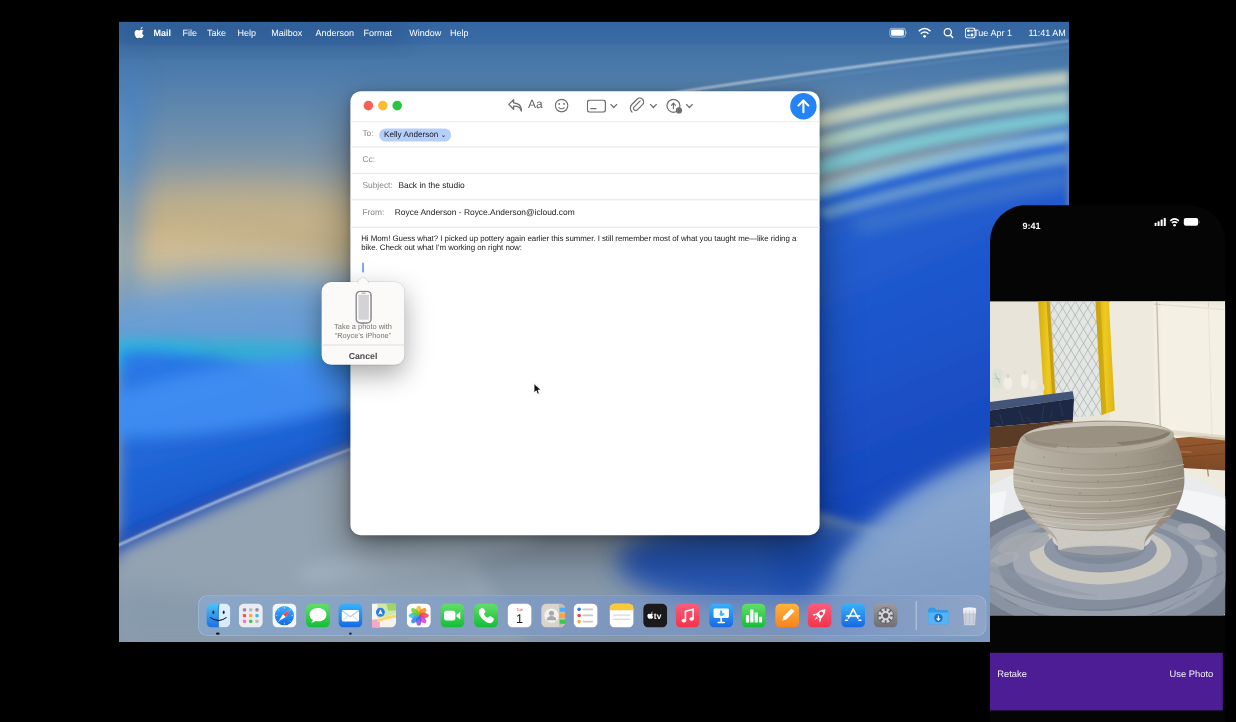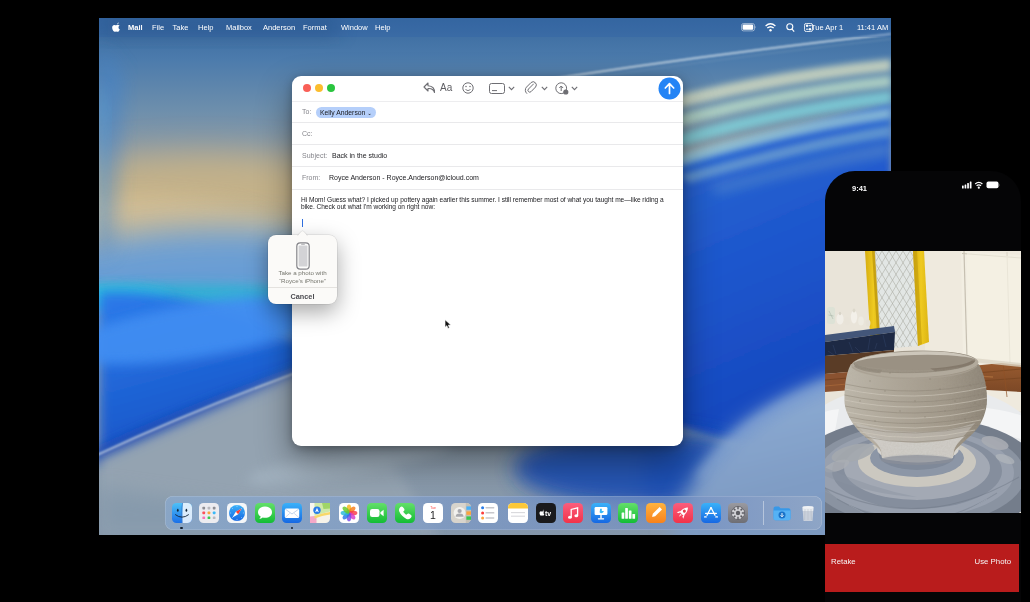--- a/index.html
+++ b/index.html
@@ -39,21 +39,21 @@
   .dicon { position:absolute; top:485px; width:20px; height:20px; }
   .ddot { position:absolute; top:509px; width:2.4px; height:2.4px; border-radius:50%; background:#15202e; }
 
   
   #pointer { position:absolute; left:344.5px; top:300.5px; }
 
   
   #iphone { position:absolute; left:825px; top:171px; width:196px; height:431px; background:#050506; border-radius:30px 30px 0 0; }
   #ph-time { position:absolute; left:27px; top:13px; color:#fff; font-size:7.5px; font-weight:bold; }
   #ph-photo { position:absolute; left:0px; top:79.5px; width:196px; height:262px; }
-  #ph-bar { position:absolute; left:0px; top:373px; width:194px; height:47.5px; background:#b91c1c; }
+  #ph-bar { position:absolute; left:0px; top:373px; width:194px; height:47.5px; background:#4c1d95; }
   #ph-retake { position:absolute; left:6px; top:12.5px; color:#f5f5f5; font-size:7.8px; }
   #ph-use { position:absolute; right:8px; top:12.5px; color:#f5f5f5; font-size:7.8px; }
 </style>
 </head>
 <body>
 <div id="stage">
 
   <div id="desktop">
     <svg id="wallsvg" width="792" height="517" viewBox="0 0 792 517">
       <defs>

